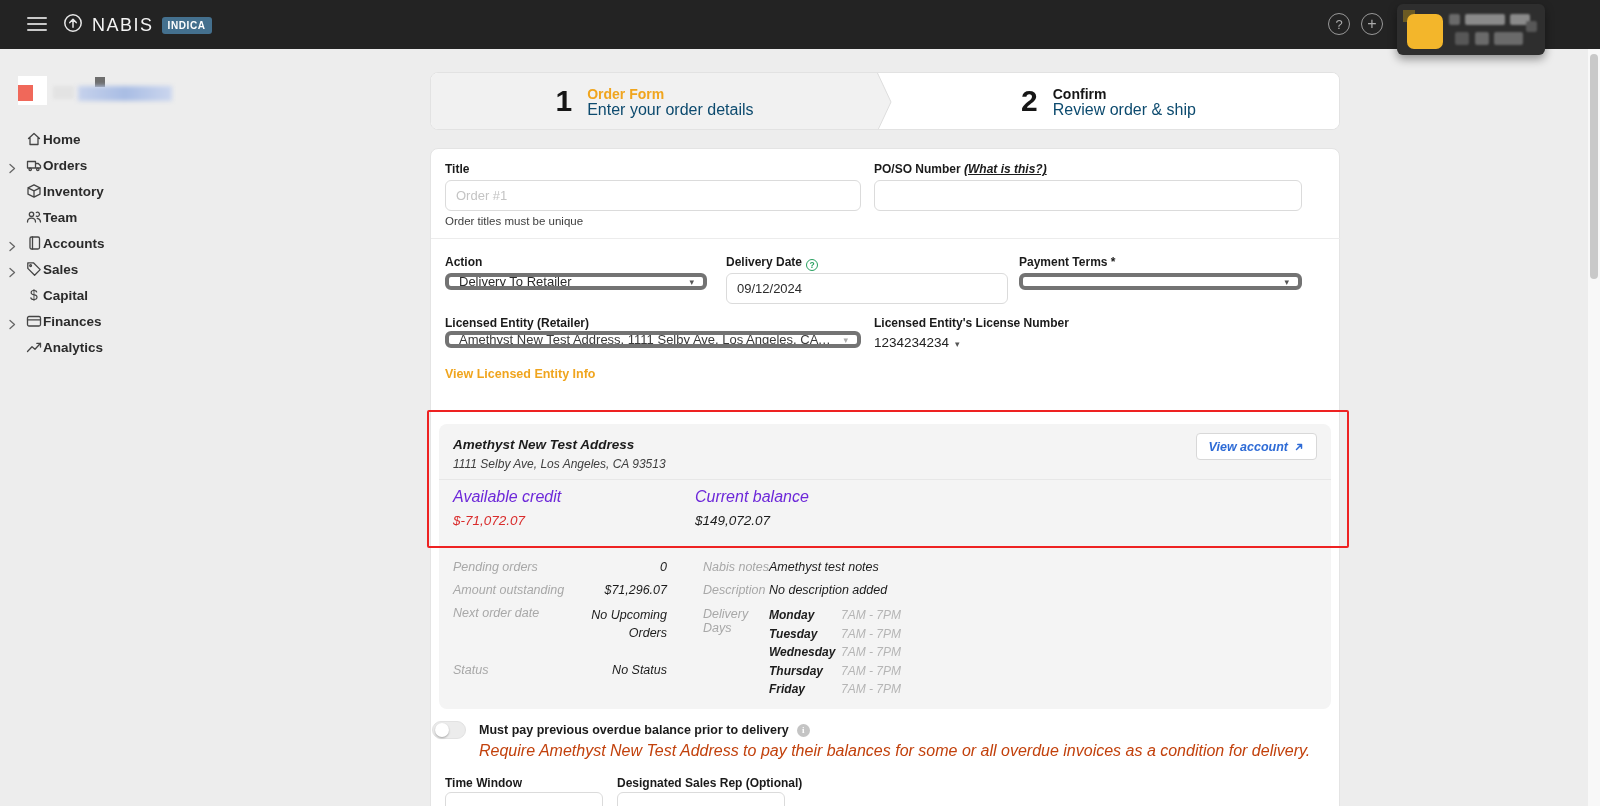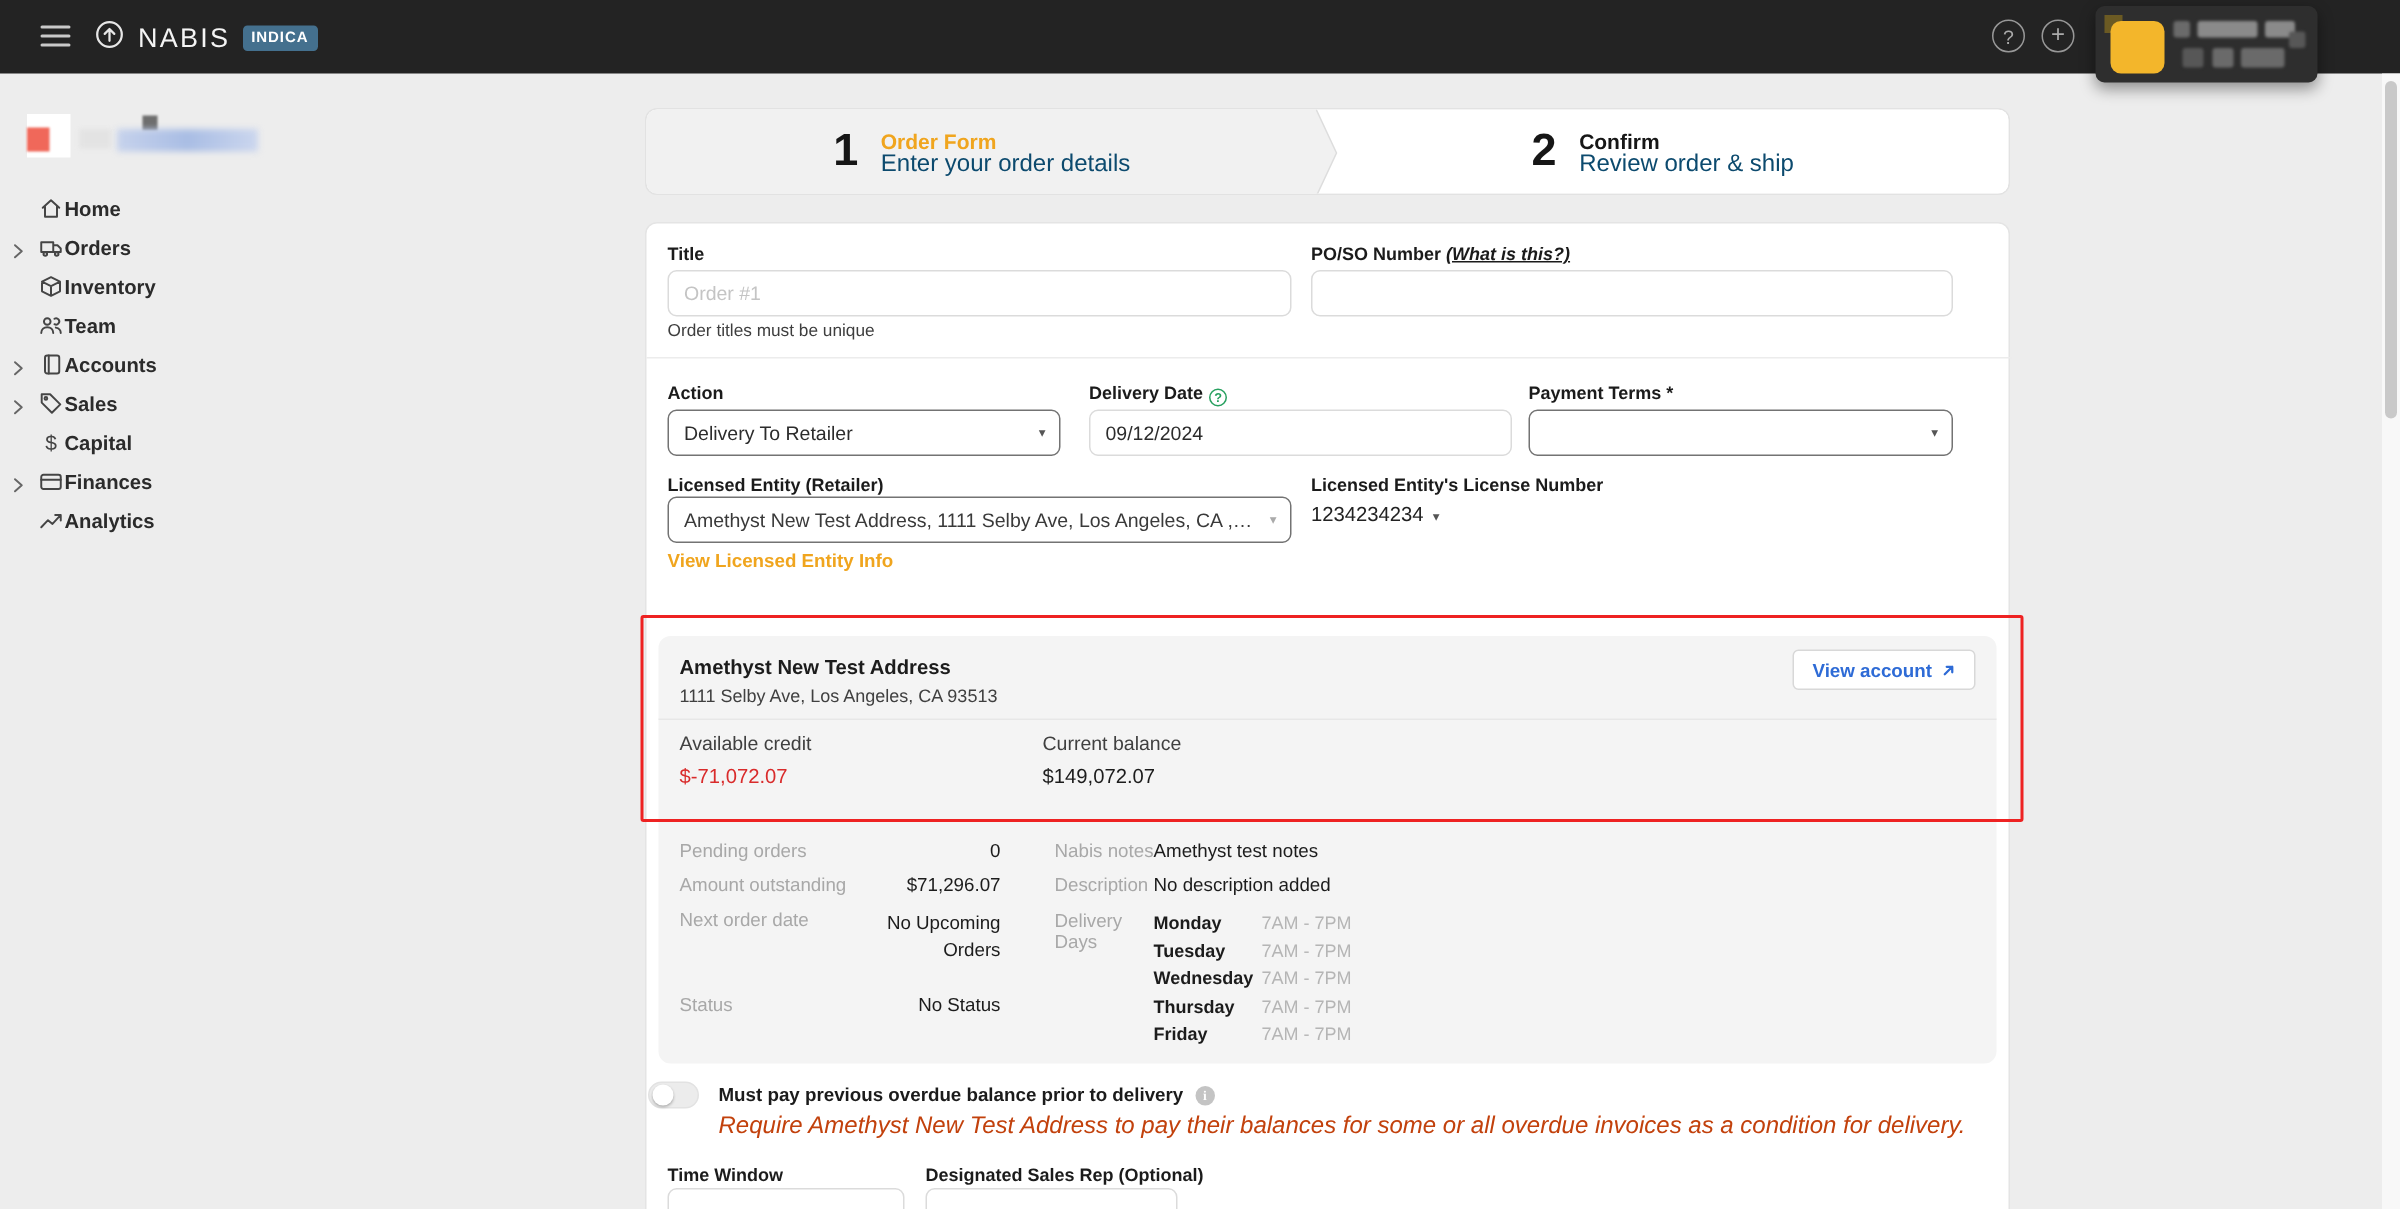--- a/index.html
+++ b/index.html
@@ -53,37 +53,37 @@
   .step-title { font-size:14px; font-weight:700; color:#161616; line-height:16px; }
   .step-title.active { color:#F0A51E; }
   .step-sub { font-size:16px; color:#0c4a6e; line-height:15px; }
   .step-sep { position:absolute; left:446px; top:0; width:16px; height:58px; }
 
   .form-card { position:absolute; left:430px; top:148px; width:910px; height:700px; background:#FFFFFF; border:1px solid #E4E4E4; border-radius:8px; }
   .flabel { position:absolute; font-size:12px; font-weight:700; color:#1B1B1B; }
   .flink { text-decoration:underline; cursor:pointer;font-style:italic; }
   .finput { position:absolute; height:31px; border:1px solid #DBDBDB; border-radius:6px; background:#FFFFFF; font-family:inherit; font-size:13px; color:#2C2C2C; padding:0 10px; outline:none; }
   .finput::placeholder { color:#C4C4C4; }
-  .fselect { position:absolute; height:31px; border:1px solid #737373; border-radius:6px; background:#FFFFFF; display:flex; align-items:center; padding:0 24px 0 10px; font-size:13px; color:#2C2C2C; cursor:pointer; white-space:nowrap; overflow:hidden; }
+  .fselect { position:absolute; height:17px; border:4px solid #737373; border-radius:6px; background:#FFFFFF; display:flex; align-items:center; padding:0 24px 0 10px; font-size:13px; color:#2C2C2C; cursor:pointer; white-space:nowrap; overflow:hidden; }
   .caret { position:absolute; right:9px; top:50%; transform:translateY(-52%); font-size:9px; color:#555; }
   .helper { position:absolute; font-size:11.5px; color:#3E3E3E; }
   .hr { position:absolute; left:0; width:910px; height:1px; background:#ECECEC; }
   .qgreen { display:inline-flex; width:12px; height:12px; border:1.2px solid #27A05F; border-radius:50%; color:#27A05F; font-size:8.5px; font-weight:700; align-items:center; justify-content:center; vertical-align:-2px; margin-left:4px; cursor:pointer; }
   .orange-link { position:absolute; font-size:12.5px; font-weight:700; color:#F0A51E; cursor:pointer; }
   .licnum-value { position:absolute; font-size:13.5px; color:#222; cursor:pointer; }
   .licnum-value .c { font-size:9px; color:#555; margin-left:6px; }
 
   
-  .gray-card { position:absolute; left:8px; top:275px; width:892px; height:285px; background:#F4F4F4; border-radius:8px; }
+  .gray-card { position:absolute; left:8px; top:275px; width:892px; height:285px; background:#F4F4F4; border-radius:8px;font-style:italic; }
   .acct-name { position:absolute; left:14px; top:13px; font-size:13.5px; font-weight:700; color:#1C1C1C; }
   .acct-addr { position:absolute; left:14px; top:33px; font-size:12px; color:#404040; }
   .view-btn { position:absolute; right:14px; top:9px; height:27px; background:#FFFFFF; border:1px solid #D8D8D8; border-radius:4px; display:flex; align-items:center; gap:6px; padding:0 12px; font-size:12.5px; font-weight:700; color:#2E6BD6; cursor:pointer; }
   .gc-hr { position:absolute; left:0; right:0; top:55px; height:1px; background:#E7E7E7; }
   .credit-col { position:absolute; top:64px; }
-  .credit-label { font-size:13px; color:#404040; }
+  .credit-label { font-size:16px; color:#6d28d9; }
   .credit-value { font-size:13.5px; color:#1C1C1C; margin-top:7px; }
   .credit-value.neg { color:#D92B2B; }
   .stats-left { position:absolute; left:14px; top:136px; width:214px; }
   .stats-right { position:absolute; left:264px; top:136px; width:560px; }
   .srow { display:flex; justify-content:space-between; height:20px; margin-bottom:3px; font-size:12.5px; }
   .srow.tall { height:54px; }
   .slabel { color:#A8A8A8; }
   .svalue { color:#1C1C1C; text-align:right; }
   .svalue.wrap { width:80px; line-height:18px; }
   .nrow { display:flex; height:20px; margin-bottom:3px; font-size:12.5px; }

